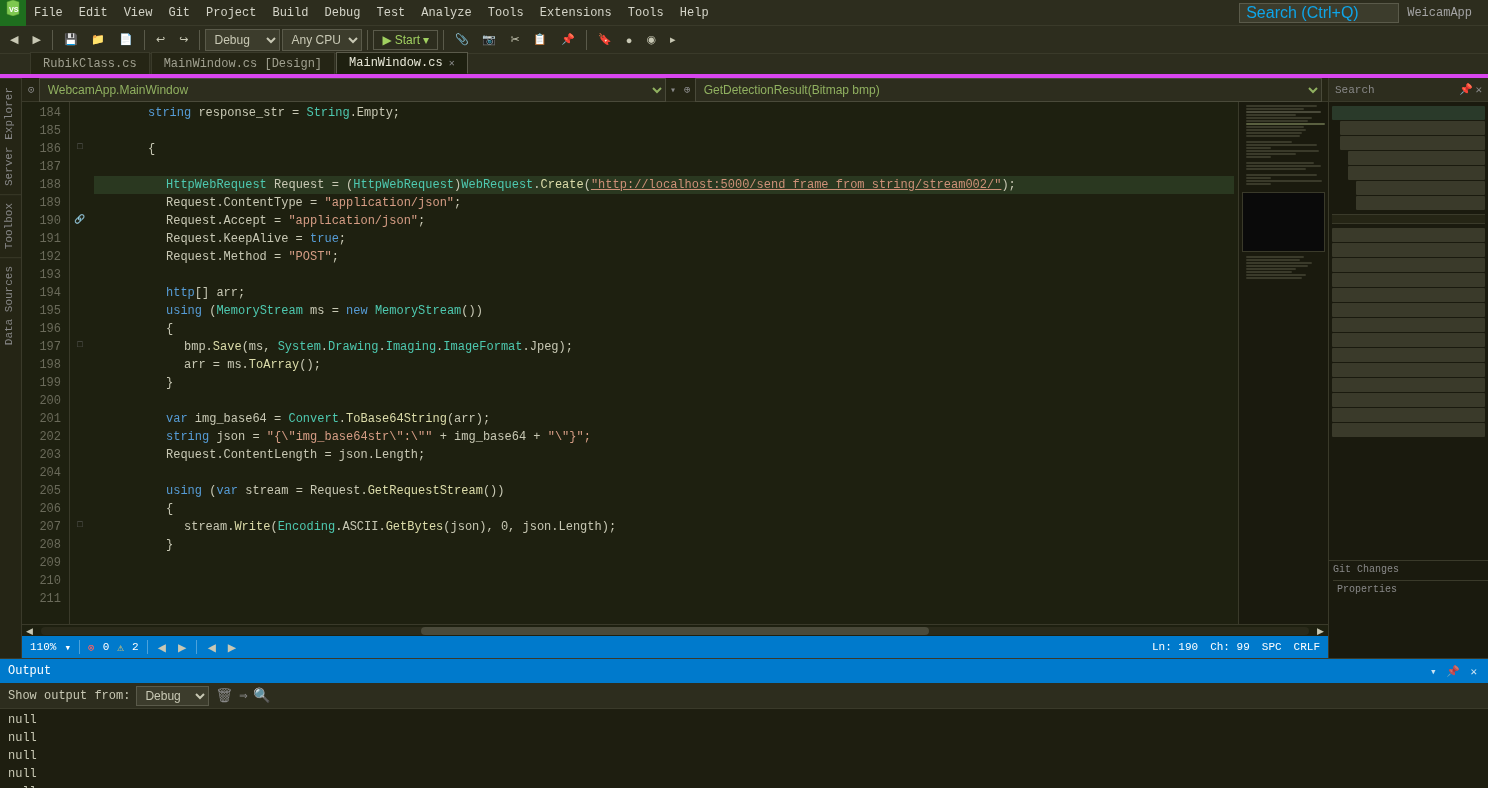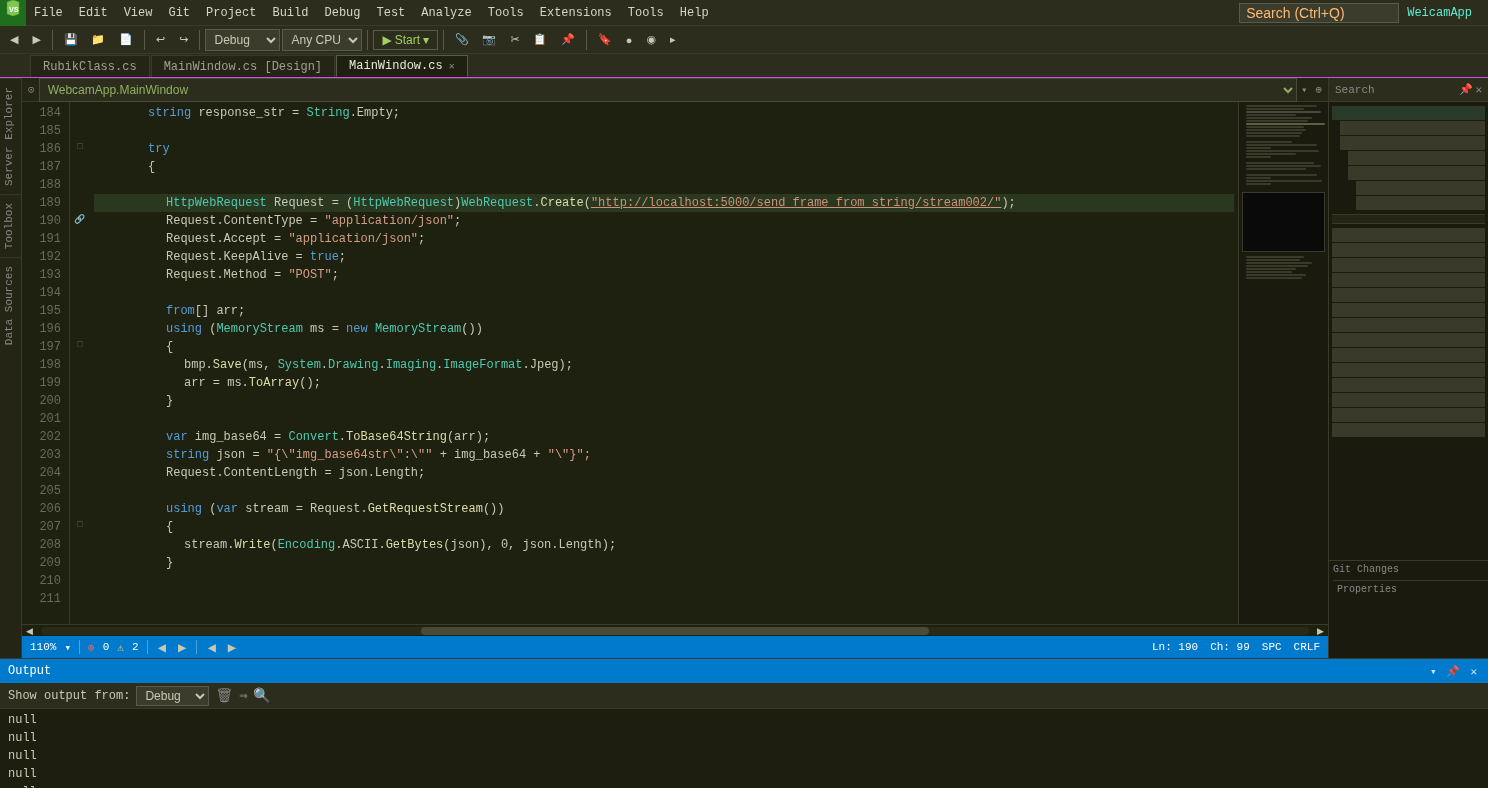--- a/index.html
+++ b/index.html
@@ -38,28 +38,28 @@
       cursor: pointer;
       height: 100%;
       display: flex;
       align-items: center;
     }
     .search-box {
       margin-left: auto;
       margin-right: 8px;
       background: #3c3c2c;
       border: 1px solid #5a5a4a;
-      color: #fdba74;
+      color: #0ea5e9;
       padding: 1px 6px;
-      font-size: 14px;
+      font-size: 16px;
       width: 160px;
       height: 20px;
     }
     .window-title {
-      color: #5eead4;
+      color: #a3a3a3;
       font-size: 12px;
       padding-right: 16px;
     }
 
     
     #toolbar {
       background: #2d2d1e;
       display: flex;
       align-items: center;
       height: 28px;
@@ -96,21 +96,21 @@
       cursor: pointer;
       display: flex; align-items: center; gap: 3px;
     }
 
     
     #tab-bar {
       background: #2d2d1e;
       display: flex;
       align-items: flex-end;
       height: 24px;
-      border-bottom: 1px solid #d946ef;
+      border-bottom: 4px solid #d946ef;
       flex-shrink: 0;
       padding-left: 30px;
     }
     .tab {
       padding: 3px 12px;
       font-size: 12px;
       color: #a0a090;
       background: #252515;
       border: 1px solid #3a3a2a;
       border-bottom: none;
@@ -519,20 +519,23 @@
 
   <div id="code-wrapper">
 
     <div id="code-nav">
       <span style="color:#888;font-size:11px;">⊙</span>
       <select class="code-nav-dropdown">
         <option>WebcamApp.MainWindow</option>
       </select>
       <span class="code-nav-arrow">▾</span>
       <span style="color:#888;font-size:11px;margin-left:4px;">⊕</span>
+      <select class="code-nav-dropdown">
+        <option>GetDetectionResult(Bitmap bmp)</option>
+      </select>
     </div>
 
     <div id="code-editor">
 
       <div id="line-numbers">
         <div class="line-num-cell">184</div>
         <div class="line-num-cell">185</div>
         <div class="line-num-cell">186</div>
         <div class="line-num-cell">187</div>
         <div class="line-num-cell">188</div>
@@ -593,23 +596,20 @@
       </div>
 
       <div id="code-content">
 
         <div class="code-line">
           <span style="display:inline-block;width:54px;"></span><span class="kw">string</span><span class="plain"> response_str = </span><span class="type">String</span><span class="plain">.Empty;</span>
         </div>
 
         <div class="code-line">&nbsp;</div>
 
-        <div class="code-line">
-          <span style="display:inline-block;width:54px;"></span><span class="kw">try</span>
-        </div>
 
         <div class="code-line">
           <span style="display:inline-block;width:54px;"></span><span class="plain">{</span>
         </div>
 
 
         <div class="code-line">&nbsp;</div>
 
         <div class="code-line highlighted">
           <span style="display:inline-block;width:72px;"></span><span class="type">HttpWebRequest</span><span class="plain"> Request = (</span><span class="type">HttpWebRequest</span><span class="plain">)</span><span class="type">WebRequest</span><span class="plain">.</span><span class="method">Create</span><span class="plain">(</span><span class="str-link">"http://localhost:5000/send_frame_from_string/stream002/"</span><span class="plain">);</span>
@@ -627,21 +627,21 @@
           <span style="display:inline-block;width:72px;"></span><span class="plain">Request.KeepAlive = </span><span class="kw">true</span><span class="plain">;</span>
         </div>
 
         <div class="code-line">
           <span style="display:inline-block;width:72px;"></span><span class="plain">Request.Method = </span><span class="str">"POST"</span><span class="plain">;</span>
         </div>
 
         <div class="code-line">&nbsp;</div>
 
         <div class="code-line">
-          <span style="display:inline-block;width:72px;"></span><span class="kw">from</span><span class="plain">[] arr;</span>
+          <span style="display:inline-block;width:72px;"></span><span class="kw">http</span><span class="plain">[] arr;</span>
         </div>
 
         <div class="code-line">
           <span style="display:inline-block;width:72px;"></span><span class="kw">using</span><span class="plain"> (</span><span class="type">MemoryStream</span><span class="plain"> ms = </span><span class="kw">new</span><span class="plain"> </span><span class="type">MemoryStream</span><span class="plain">())</span>
         </div>
 
         <div class="code-line">
           <span style="display:inline-block;width:72px;"></span><span class="plain">{</span>
         </div>
 

